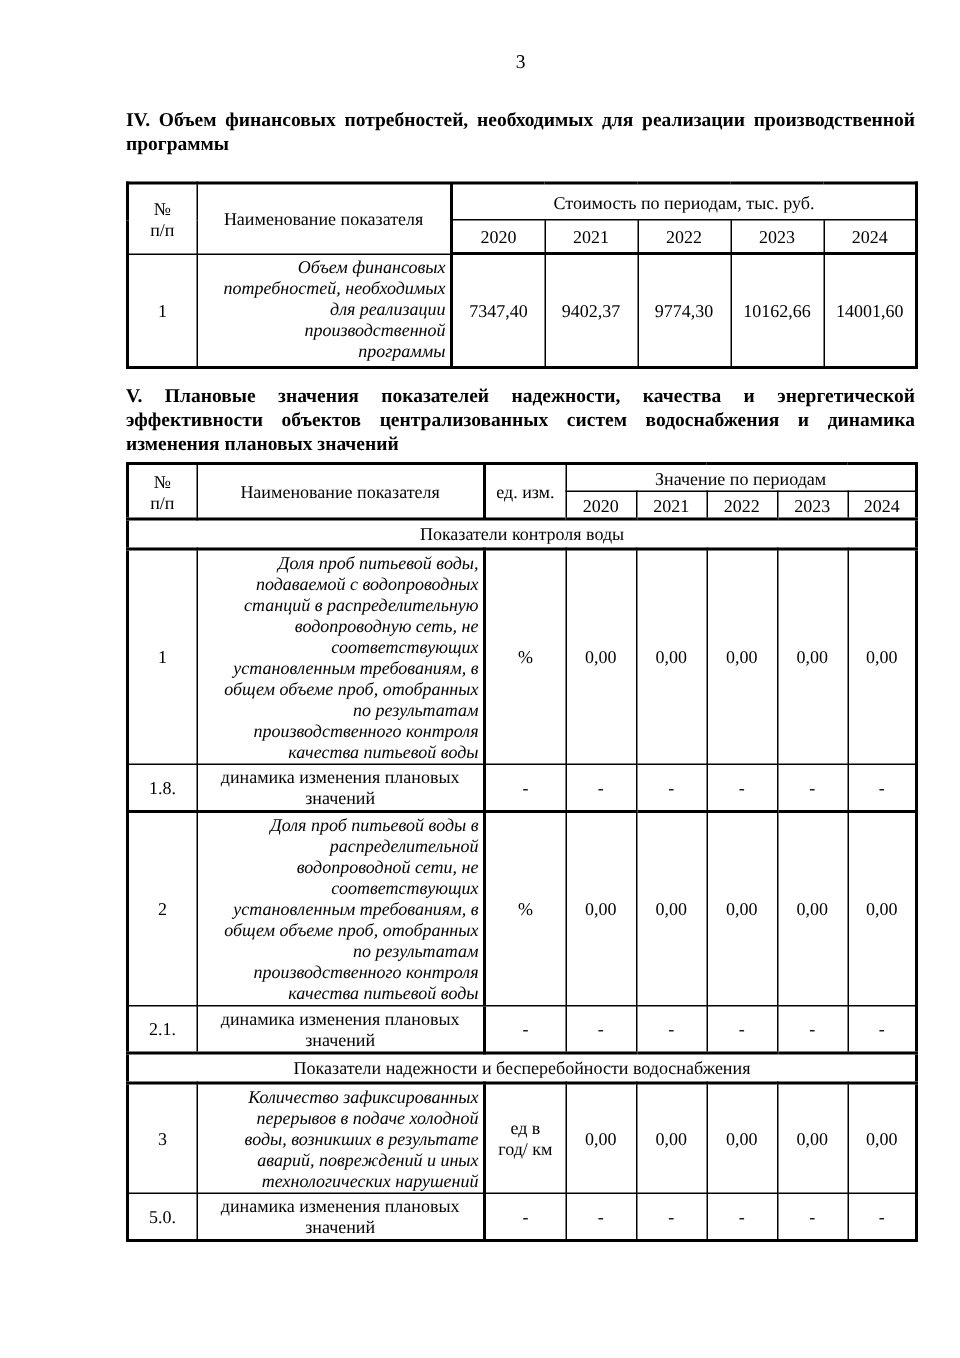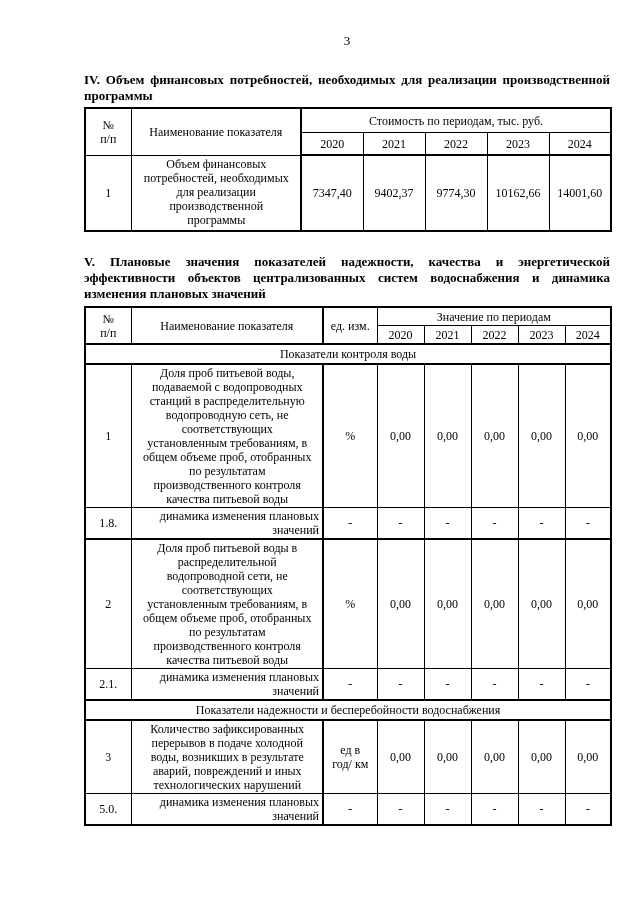--- a/index.html
+++ b/index.html
@@ -21,48 +21,49 @@
     font-size: 13px;
     line-height: 15px;
   }
   .heading {
     font-weight: bold;
     font-size: 13px;
     line-height: 16px;
     text-align: justify;
     margin: 0;
   }
-  .heading-iv { margin-top: 24px; margin-bottom: 3px; }
-  .heading-v  { margin-top: 22px; margin-bottom: 4px; }
+  .heading-iv { margin-top: 24px; margin-bottom: 17px; }
+  .heading-v  { margin-top: 10px; margin-bottom: 4px; }
 
   table {
     border-collapse: collapse;
     table-layout: fixed;
     width: 526px;
     font-size: 12px;
     line-height: 14px;
     border: 2px solid #000;
   }
   td, th {
     border: 1px solid #000;
     padding: 1px 3px;
     text-align: center;
     vertical-align: middle;
     font-weight: normal;
     white-space: pre-line;
     overflow: hidden;
   }
   .name-cell {
-    text-align: center;
+    text-align: right;
     vertical-align: top;
     padding-left: 4px;
     border-right-width: 2px;
+    font-style: italic;
   }
   .name-center {
-    text-align: right;
+    text-align: center;
     vertical-align: middle;
     border-right-width: 2px;
   }
   .hdr-name { border-right-width: 2px; }
   .thick-b td, .thick-b th { border-bottom-width: 2px; margin-left: 21px; }
   .band td {
     border-top-width: 2px;
     border-bottom-width: 2px;
     height: 16px;
   }

